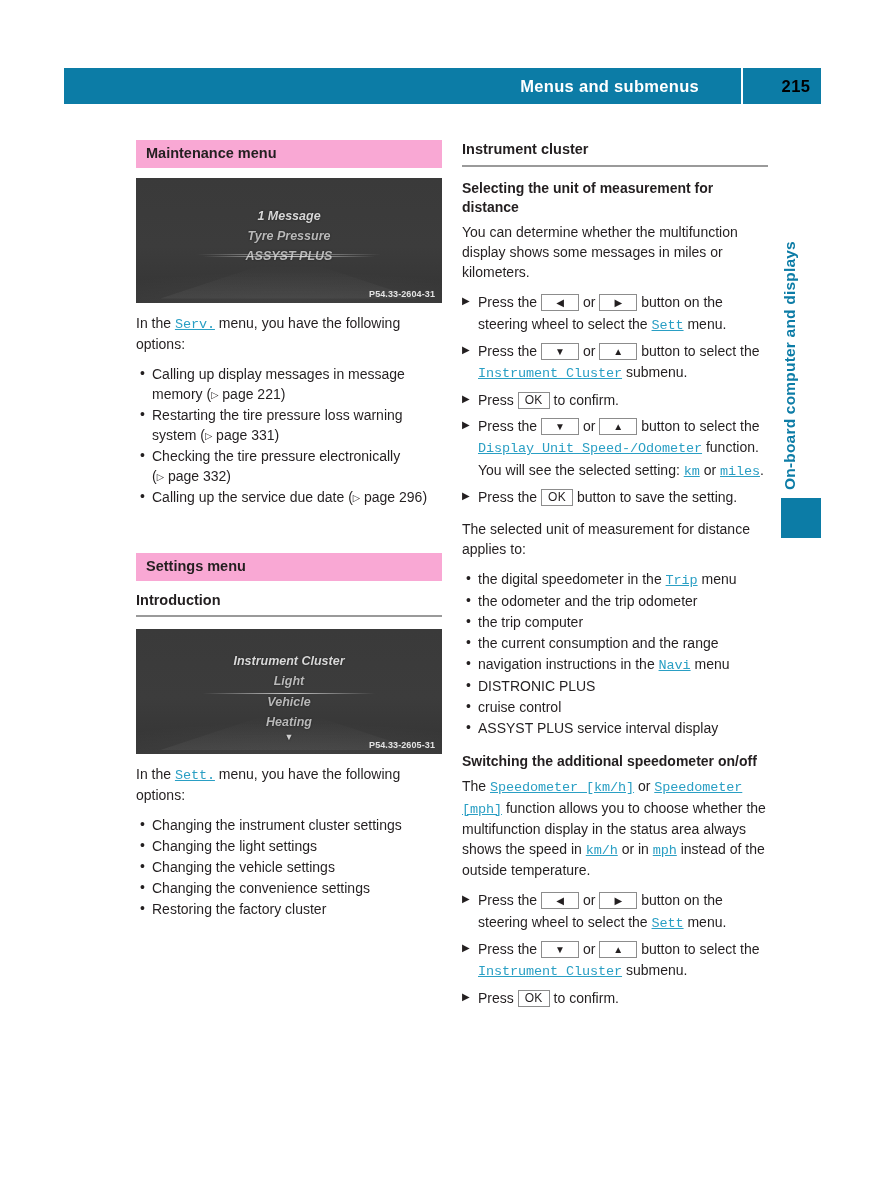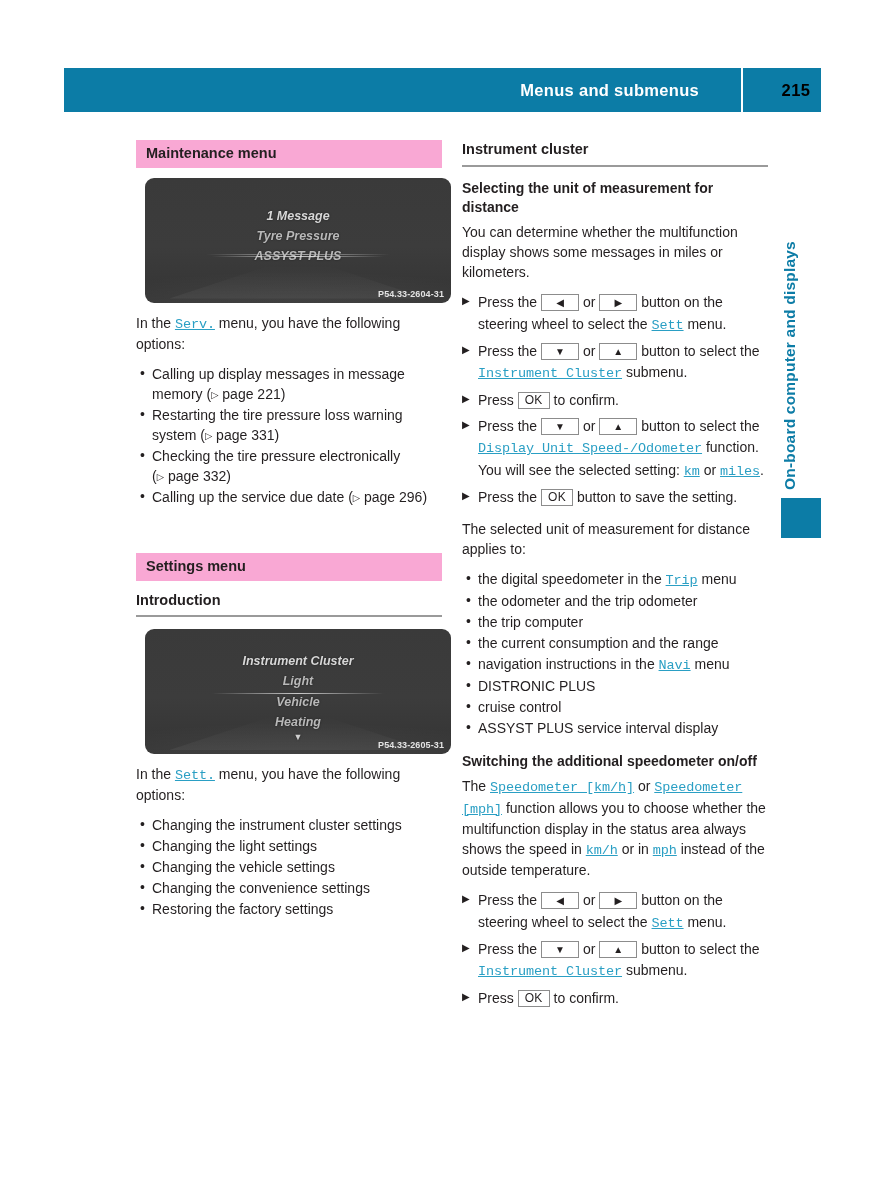--- a/index.html
+++ b/index.html
@@ -15,21 +15,21 @@
     color: #231f20;
     overflow: hidden;
   }
 
   
   .header-bar {
     position: absolute;
     left: 64px;
     top: 68px;
     width: 757px;
-    height: 44px;
+    height: 36px;
     background: #0c7ca6;
     display: flex;
     align-items: center;
     gap: 28px;
   }
   .header-title {
     flex: 1;
     text-align: right;
     color: #ffffff;
     font-size: 16.5px;
@@ -117,22 +117,21 @@
 
   
   .cluster-shot {
     position: relative;
     width: 306px;
     height: 125px;
     background:
       radial-gradient(ellipse 150% 70% at 50% 118%, rgba(255,255,255,.10) 0%, rgba(255,255,255,0) 62%),
       linear-gradient(180deg, #3a3a3a 0%, #3c3c3c 55%, #343434 100%);
     overflow: hidden;
-    margin: 0 0 10px 9px;
-    border-radius: 9px;
+    margin: 0 0 10px 0;
   }
   .cluster-shot .glowline {
     position: absolute;
     left: 20%;
     width: 60%;
     height: 1px;
     background: linear-gradient(90deg, rgba(200,200,200,0) 0%, rgba(215,215,215,.75) 50%, rgba(200,200,200,0) 100%);
   }
   .cluster-shot .vfan {
     position: absolute;
@@ -316,21 +315,21 @@
     <div class="cluster-wm">P54.33-2605-31</div>
   </div>
 
   <p class="body"><span>In the </span><span class="mono">Sett.</span><span> menu, you have the following options:</span></p>
 
   <ul class="bullets">
     <li>Changing the instrument cluster settings</li>
     <li>Changing the light settings</li>
     <li>Changing the vehicle settings</li>
     <li>Changing the convenience settings</li>
-    <li>Restoring the factory settings</li>
+    <li>Restoring the factory cluster</li>
   </ul>
 </div>
 
 <div class="col col-right">
 
   <div class="rule-head">Instrument cluster</div>
 
   <div class="sub-head">Selecting the unit of measurement for distance</div>
 
   <p class="body">You can determine whether the multifunction display shows some messages in miles or kilometers.</p>

